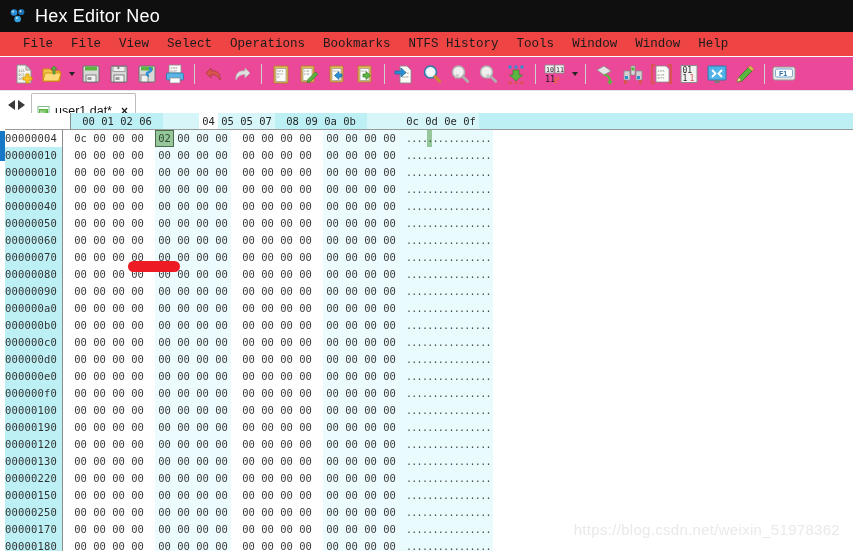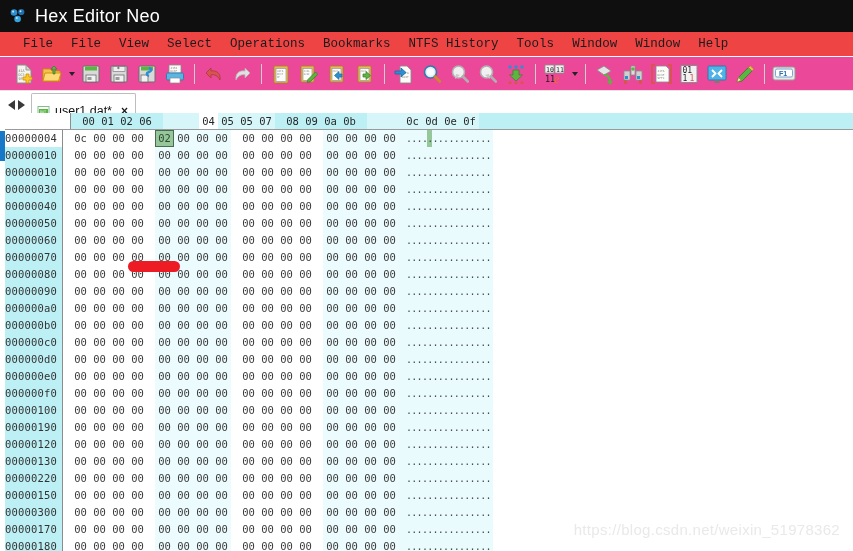--- a/index.html
+++ b/index.html
@@ -1803,21 +1803,21 @@
             <div class="ach">.</div>
             <div class="ach">.</div>
             <div class="ach">.</div>
             <div class="ach">.</div>
             <div class="ach">.</div>
             <div class="ach">.</div>
           </div>
           <div class="ascii-tail"></div>
         </div>
         <div class="row">
-          <div class="off">00000300</div>
+          <div class="off">00000250</div>
           <div class="hexpart">
             <div class="bgroup">
               <div class="byte">00</div>
               <div class="byte">00</div>
               <div class="byte">00</div>
               <div class="byte">00</div>
             </div>
             <div class="bgap"></div>
             <div class="bgroup tint">
               <div class="byte">00</div>

